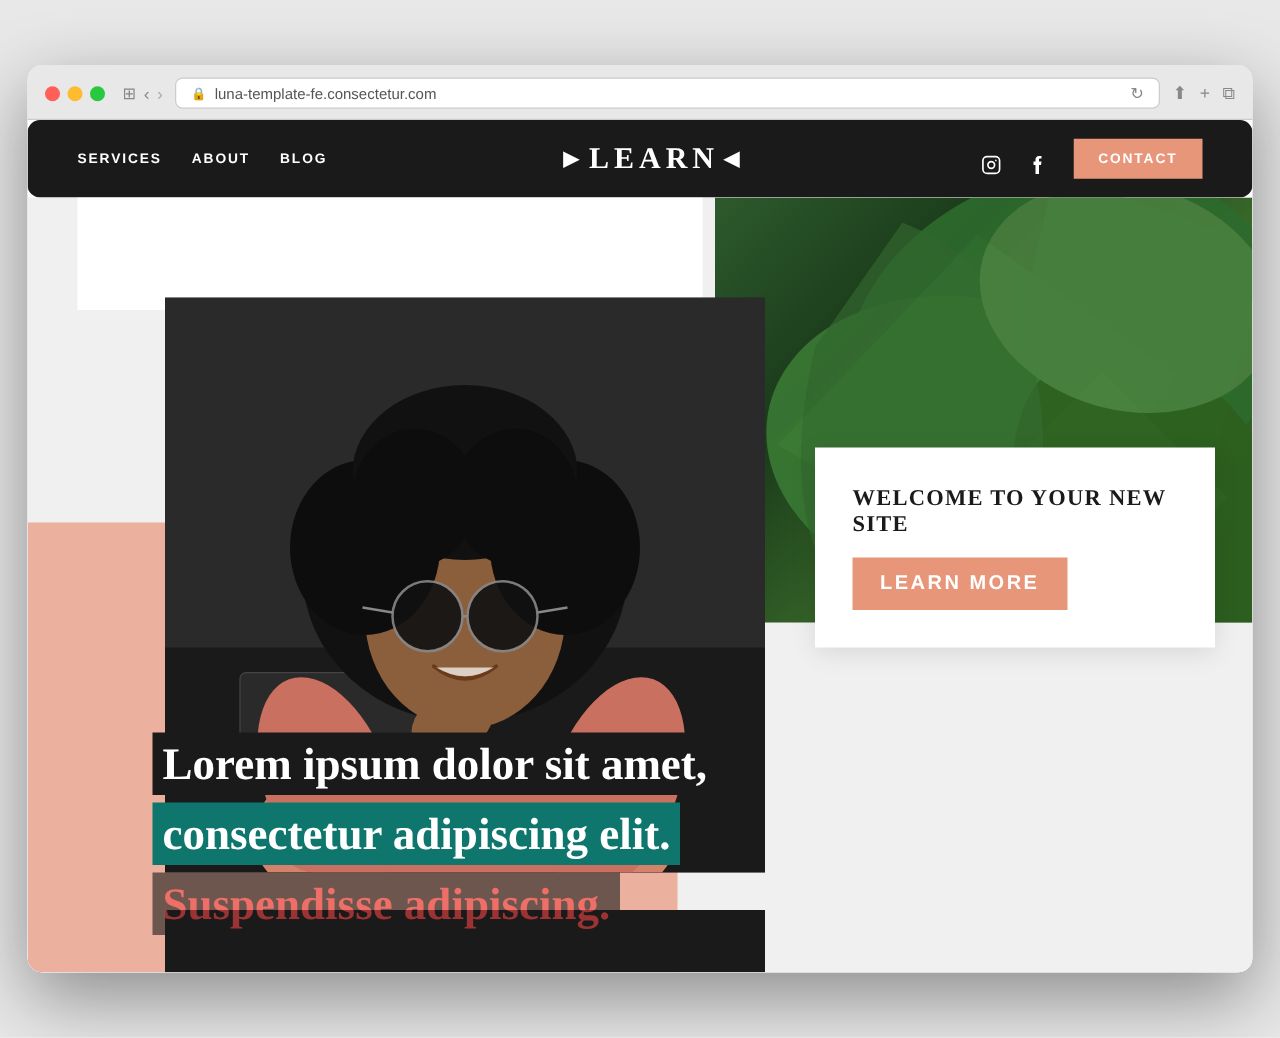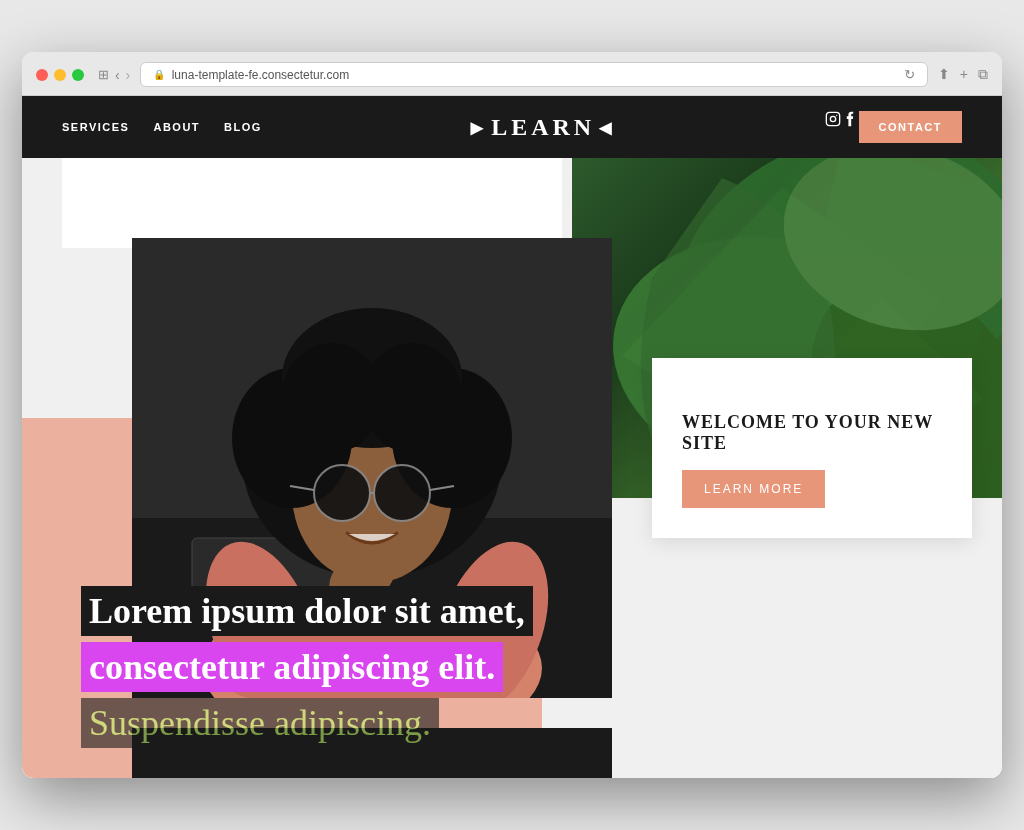--- a/index.html
+++ b/index.html
@@ -79,20 +79,21 @@
 
     
     .navbar {
       background: #1a1a1a;
       color: #fff;
       display: flex;
       align-items: center;
       justify-content: space-between;
       padding: 0 40px;
       height: 62px;
+      border-radius: 10px;
     }
 
     .nav-left {
       display: flex;
       gap: 24px;
     }
 
     .nav-link {
       color: #fff;
       font-size: 11px;
@@ -109,22 +110,22 @@
       letter-spacing: 4px;
       color: #fff;
       display: flex;
       align-items: center;
       gap: 4px;
       font-family: Georgia, serif;
     }
 
     .nav-right {
       display: flex;
-      align-items: flex-start;
-      gap: 2px;
+      align-items: flex-end;
+      gap: 22px;
     }
 
     .nav-social {
       color: #fff;
       font-size: 14px;
       cursor: pointer;
     }
 
     .contact-btn {
       background: #e8967a;
@@ -247,79 +248,78 @@
     }
 
     .info-card h2 {
       font-size: 18px;
       font-weight: 800;
       letter-spacing: 1px;
       text-transform: uppercase;
       color: #1a1a1a;
       margin-bottom: 16px;
       font-family: Georgia, serif;
-      margin-top: 24px;
     }
 
     .info-card p {
       font-size: 13px;
       line-height: 1.7;
       color: #555;
       margin-bottom: 22px;
     }
 
     .learn-more-btn {
       background: #e8967a;
       color: #fff;
       border: none;
       padding: 12px 22px;
-      font-size: 12px;
-      font-weight: 400;
+      font-size: 16px;
+      font-weight: 700;
       letter-spacing: 2px;
       text-transform: uppercase;
       cursor: pointer;
     }
 
     
     .text-overlay-section {
       position: absolute;
       bottom: 0;
       left: 0;
       right: 0;
-      padding: 30px 59px;
+      padding: 30px 100px;
       z-index: 5;
     }
 
     .text-overlay-section .line1 {
       font-size: 36px;
       font-weight: 800;
       font-family: Georgia, serif;
       color: #fff;
       background: #1a1a1a;
       padding: 4px 8px;
       display: inline-block;
       margin-bottom: 6px;
     }
 
     .text-overlay-section .line2 {
       font-size: 36px;
       font-weight: 800;
       font-family: Georgia, serif;
       color: #fff;
-      background: #d946ef;
+      background: #0f766e;
       padding: 4px 8px;
       display: inline-block;
       margin-bottom: 6px;
     }
 
     .text-overlay-section .line3 {
       font-size: 36px;
-      font-weight: 400;
+      font-weight: 700;
       font-family: Georgia, serif;
-      color: #bef264;
+      color: #ef4444;
       background: #1a1a1a;
       padding: 4px 8px;
       display: inline-block;
       opacity: 0.6;
     }
 
     .nav-window-btns {
       display: flex;
       align-items: center;
       gap: 6px;

